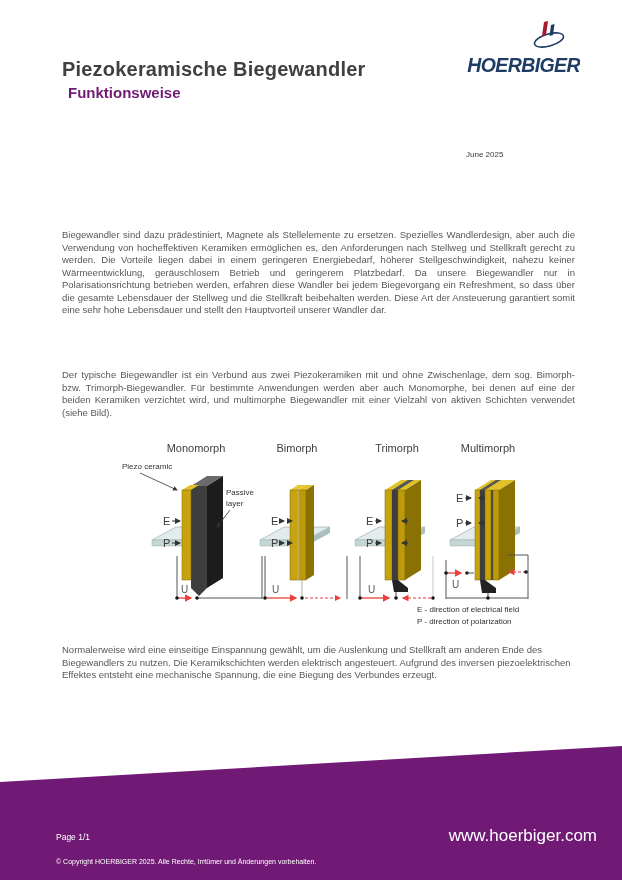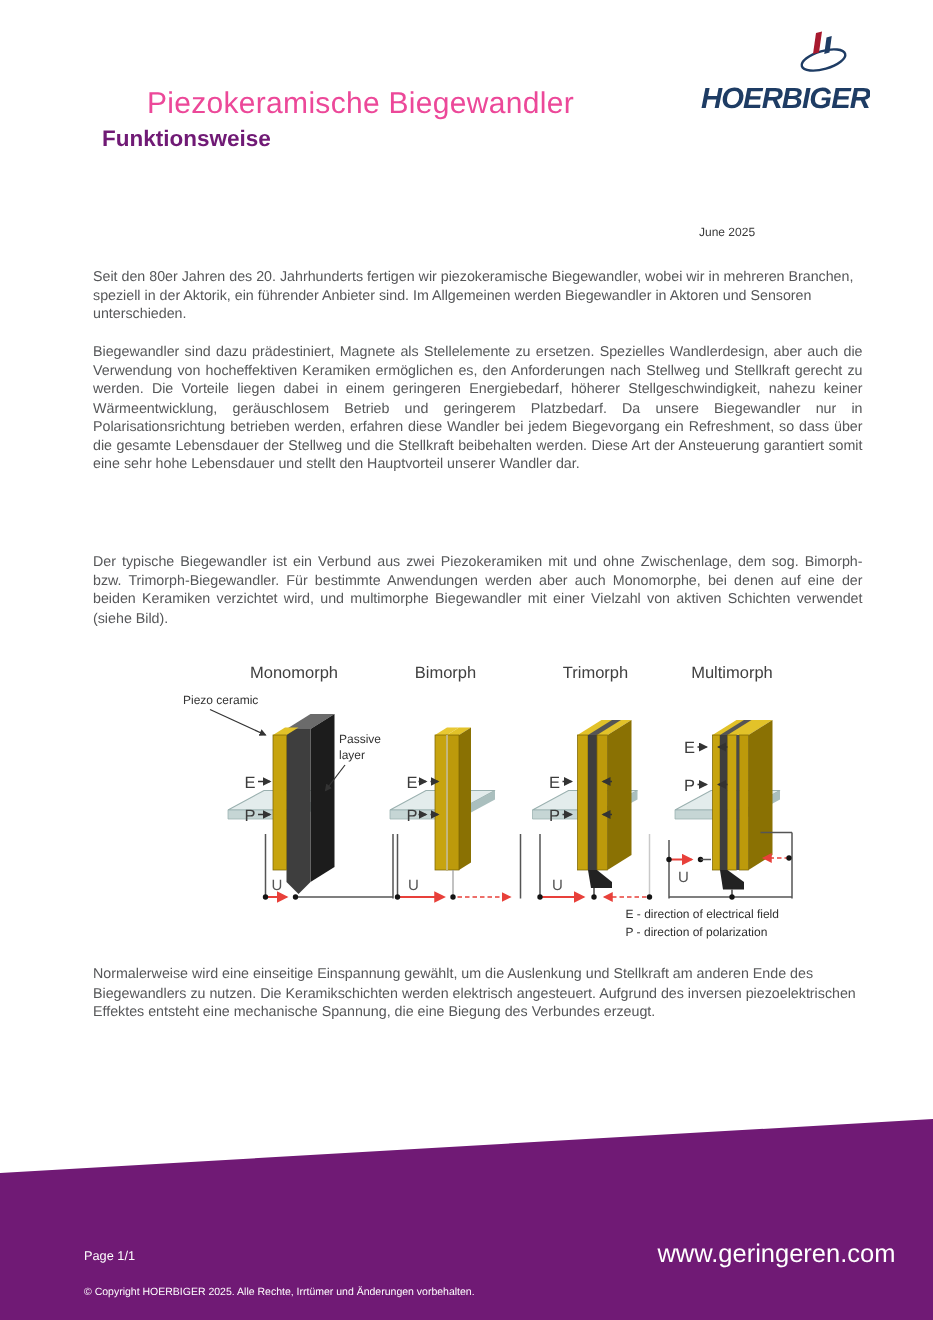--- a/index.html
+++ b/index.html
@@ -1,22 +1,22 @@
 <!DOCTYPE html>
 <html><head>
 <meta charset="utf-8">
 <style>
   html,body{margin:0;padding:0;background:#888;}
   .page{
     position:relative;width:622px;height:880px;background:#ffffff;overflow:hidden;
     font-family:"Liberation Sans", sans-serif;margin:0 auto;
   }
   .doc-title{
-    position:absolute;left:62px;top:58px;font-size:20px;font-weight:normal;
-    color:#ec4899;letter-spacing:0.2px;margin-left:36px;
+    position:absolute;left:62px;top:58px;font-size:20px;font-weight:bold;
+    color:#404040;letter-spacing:0.2px;
   }
   .doc-subtitle{
     position:absolute;left:68px;top:84px;font-size:15px;font-weight:bold;color:#701a75;
   }
   .doc-date{
     position:absolute;left:466px;top:150px;font-size:8px;color:#3a3a3a;
   }
   .logo{position:absolute;left:455px;top:16px;width:125px;height:64px;}
   .para{
     position:absolute;left:62px;width:513px;font-size:9.5px;line-height:12.5px;
@@ -61,21 +61,20 @@
 
   <svg class="logo" viewBox="0 0 125 64" width="125" height="64">
     <g>
       <ellipse cx="94" cy="24" rx="15" ry="6" fill="none" stroke="#1e3c64" stroke-width="1.6" transform="rotate(-16 94 24)"></ellipse>
       <path d="M89,6 L93,5 L91,19 L87,20 Z" fill="#a8192e"></path>
       <path d="M96,9 L99.5,8 L98,19 L94.5,20 Z" fill="#1e3c64"></path>
     </g>
     <text x="125" y="56" text-anchor="end" font-size="19.5" font-weight="bold" font-style="italic" letter-spacing="-0.6" fill="#1e3c64">HOERBIGER</text>
   </svg>
 
-  <p class="para p1">Seit den 80er Jahren des 20. Jahrhunderts fertigen wir piezokeramische Biegewandler, wobei wir in mehreren Branchen, speziell in der Aktorik, ein führender Anbieter sind. Im Allgemeinen werden Biegewandler in Aktoren und Sensoren unterschieden.</p>
   <p class="para p2 just">Biegewandler sind dazu prädestiniert, Magnete als Stellelemente zu ersetzen. Spezielles Wandlerdesign, aber auch die Verwendung von hocheffektiven Keramiken ermöglichen es, den Anforderungen nach Stellweg und Stellkraft gerecht zu werden. Die Vorteile liegen dabei in einem geringeren Energiebedarf, höherer Stellgeschwindigkeit, nahezu keiner Wärmeentwicklung, geräuschlosem Betrieb und geringerem Platzbedarf. Da unsere Biegewandler nur in Polarisationsrichtung betrieben werden, erfahren diese Wandler bei jedem Biegevorgang ein Refreshment, so dass über die gesamte Lebensdauer der Stellweg und die Stellkraft beibehalten werden. Diese Art der Ansteuerung garantiert somit eine sehr hohe Lebensdauer und stellt den Hauptvorteil unserer Wandler dar.</p>
   <p class="para p4 just">Der typische Biegewandler ist ein Verbund aus zwei Piezokeramiken mit und ohne Zwischenlage, dem sog. Bimorph- bzw. Trimorph-Biegewandler. Für bestimmte Anwendungen werden aber auch Monomorphe, bei denen auf eine der beiden Keramiken verzichtet wird, und multimorphe Biegewandler mit einer Vielzahl von aktiven Schichten verwendet (siehe Bild).</p>
   <p class="para p5">Normalerweise wird eine einseitige Einspannung gewählt, um die Auslenkung und Stellkraft am anderen Ende des Biegewandlers zu nutzen. Die Keramikschichten werden elektrisch angesteuert. Aufgrund des inversen piezoelektrischen Effektes entsteht eine mechanische Spannung, die eine Biegung des Verbundes erzeugt.</p>
 
   <svg class="figure" viewBox="0 0 515 205" width="515" height="205">
     <defs>
       <marker id="mB" markerWidth="7" markerHeight="7" refX="5" refY="3" orient="auto">
         <path d="M0,0 L6,3 L0,6 Z" fill="#333"></path>
       </marker>
       <marker id="mR" markerWidth="7" markerHeight="7" refX="5" refY="3" orient="auto">
@@ -204,17 +203,17 @@
       <circle class="dot" cx="428" cy="160" r="1.8"></circle>
       <text class="u-label" x="392" y="150">U</text>
     </g>
 
     <text class="legend-text" x="357" y="174">E - direction of electrical field</text>
     <text class="legend-text" x="357" y="186">P - direction of polarization</text>
   </svg>
 
   <div class="footer">
     <div class="footer-page">Page 1/1</div>
-    <div class="footer-url">www.geringeren.com</div>
+    <div class="footer-url">www.hoerbiger.com</div>
     <div class="footer-copy">© Copyright HOERBIGER 2025. Alle Rechte, Irrtümer und Änderungen vorbehalten.</div>
   </div>
 
 </div>
 
 </body></html>

